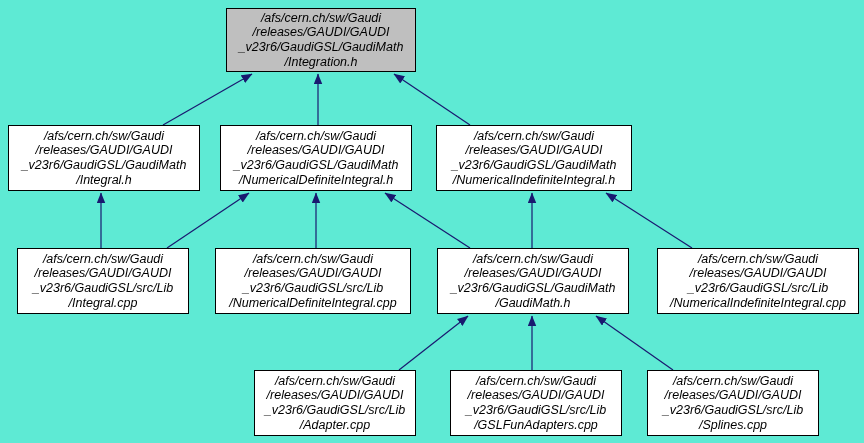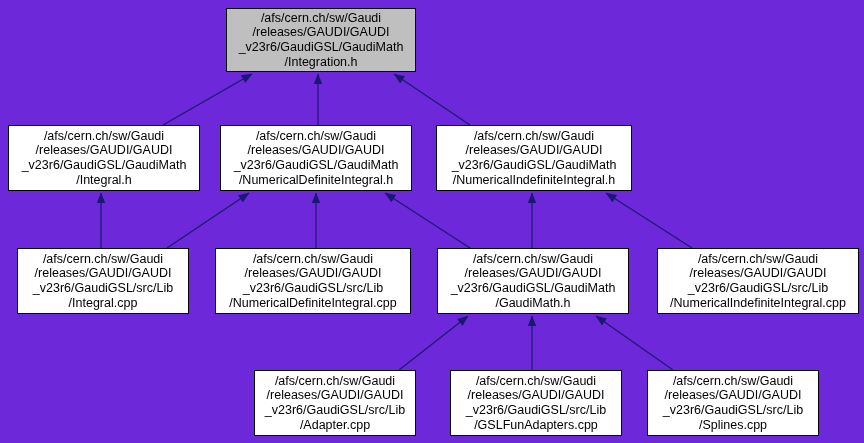--- a/index.html
+++ b/index.html
@@ -5,22 +5,23 @@
   html, body {
     margin: 0;
     padding: 0;
     background: #ffffff;
     font-family: "Liberation Sans", "DejaVu Sans", sans-serif;
   }
   .canvas {
     position: relative;
     width: 864px;
     height: 443px;
-    background: #6d28d9;
+    background: #5eead4;
     overflow: hidden;
+    font-style: italic;
   }
   #edge-layer {
     position: absolute;
     left: 0;
     top: 0;
     width: 864px;
     height: 443px;
   }
   .node {
     position: absolute;

